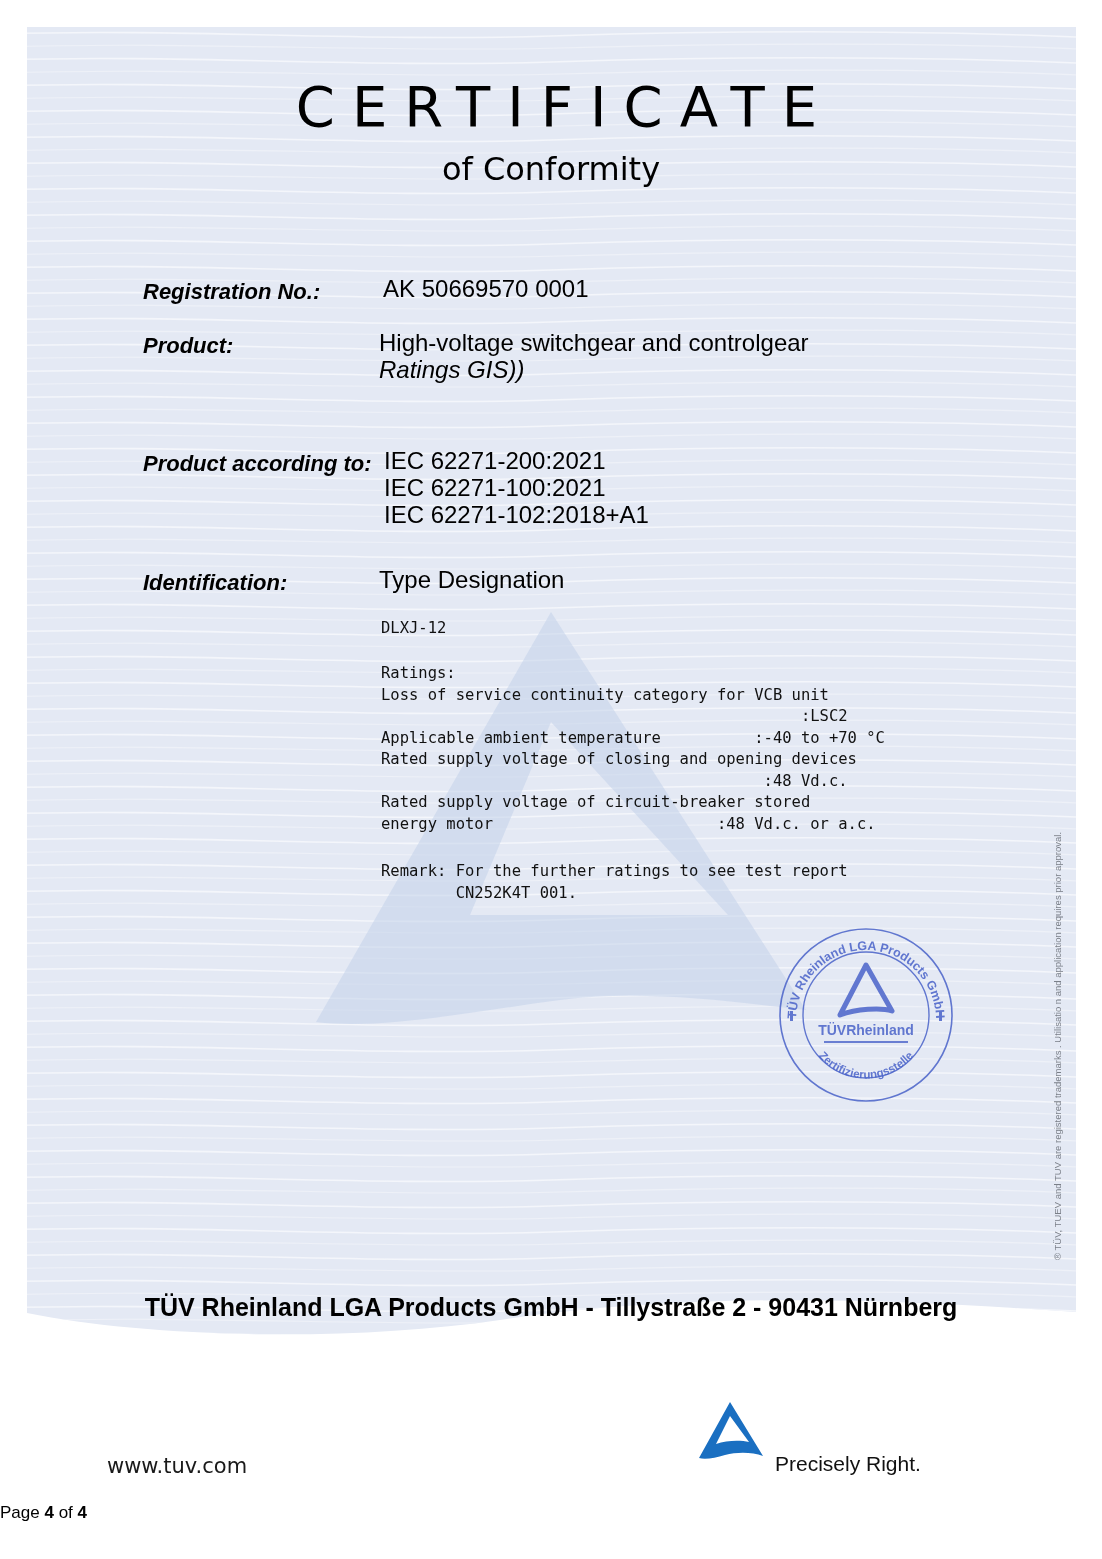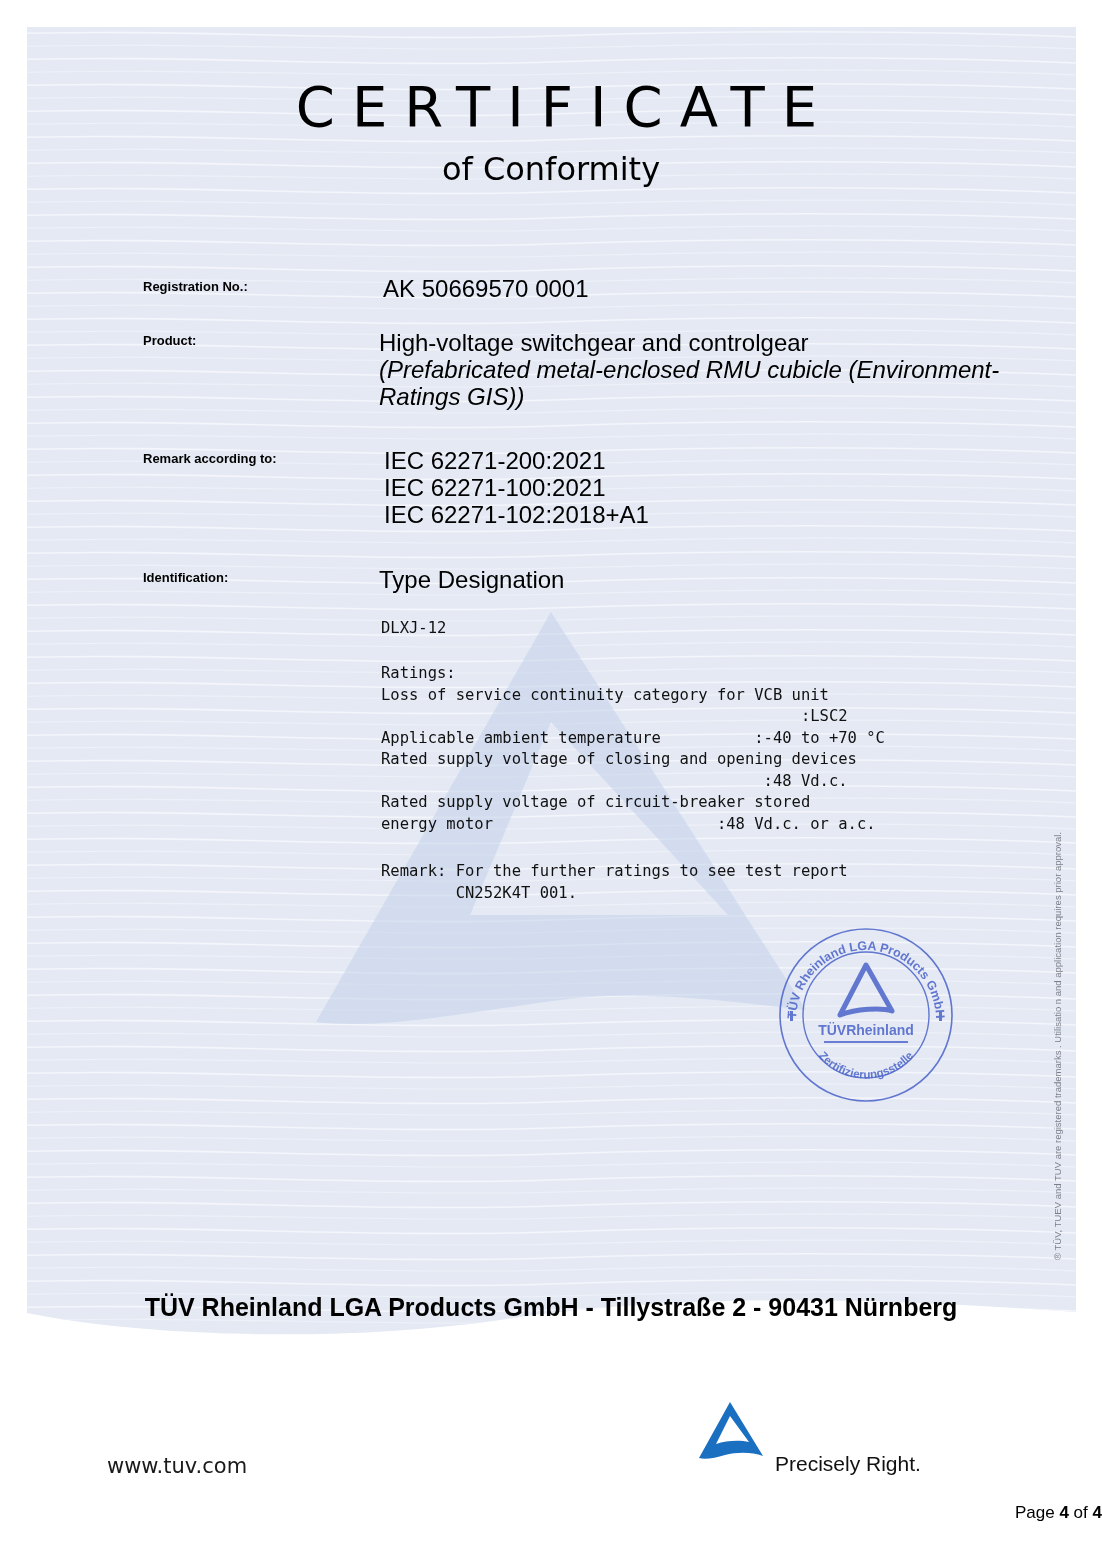--- a/index.html
+++ b/index.html
@@ -8,21 +8,21 @@
 
   .panel-bg { position: absolute; left: 0; top: 0; width: 1102px; height: 1400px; }
 
   .title { position: absolute; left: 0; width: 1102px; text-align: center;
            font-family: "DejaVu Sans", sans-serif; }
   .title-main { top: 74px; font-size: 56px; letter-spacing: 17px; font-weight: normal;
                 padding-left: 28px; box-sizing: border-box; text-align: center; }
   .title-sub { top: 150px; font-size: 32px; }
 
   .field-label { position: absolute; left: 143px; font-family: "Liberation Sans", sans-serif;
-                 font-weight: bold; font-size: 13px; }
+                 font-weight: bold; font-size: 22px; font-style: italic; }
   .field-value { position: absolute; left: 379px; font-family: "Liberation Sans", sans-serif;
                  font-size: 24px; line-height: 27px; }
   .italic { font-style: italic; }
 
   .mono { position: absolute; left: 381px; font-family: "DejaVu Sans Mono", monospace;
           font-size: 15.5px; line-height: 21.5px; white-space: pre; color: #111; }
 
   .address { position: absolute; top: 1293px; left: 0; width: 1102px; text-align: center;
              font-weight: bold; font-size: 25px; font-family: "Liberation Sans", sans-serif; }
 
@@ -34,21 +34,21 @@
              font-family: "DejaVu Sans", sans-serif; }
 
   .logo { position: absolute; left: 697px; top: 1398px; width: 330px; height: 90px; }
   .logo-brand { position: absolute; left: 78px; top: 16px; font-size: 30px; color: #111;
                 font-family: "Liberation Sans", sans-serif; white-space: nowrap; }
   .logo-brand b { font-weight: bold; }
   .logo-brand sup { font-size: 14px; vertical-align: top; position: relative; top: -2px; margin-left: 2px; }
   .logo-tagline { position: absolute; left: 78px; top: 54px; font-size: 21px; color: #111;
                   font-family: "Liberation Sans", sans-serif; }
 
-  .page-num { position: absolute; top: 1503px; left: 0; width: 1102px; text-align: right;
+  .page-num { position: absolute; top: 1503px; left: 0; width: 1102px; text-align: left;
               font-size: 17px; font-family: "Liberation Sans", sans-serif; }
   .page-num b { font-weight: bold; }
 
   .stamp { position: absolute; left: 776px; top: 925px; width: 180px; height: 180px; }
 </style>
 </head>
 <body>
 
 <svg class="panel-bg" viewBox="0 0 1102 1400" xmlns="http://www.w3.org/2000/svg">
   <defs>
@@ -73,25 +73,24 @@
 
 <div class="title title-main">CERTIFICATE</div>
 <div class="title title-sub">of Conformity</div>
 
 <div class="field-label" style="top:279px">Registration No.:</div>
 <div class="field-value" style="top:275px; left:383px">AK 50669570 0001</div>
 
 <div class="field-label" style="top:333px">Product:</div>
 <div class="field-value" style="top:329px">
   <div>High-voltage switchgear and controlgear</div>
-  <div class="italic">(Prefabricated metal-enclosed RMU cubicle (Environment-</div>
   <div class="italic">Ratings GIS))</div>
 </div>
 
-<div class="field-label" style="top:451px">Remark according to:</div>
+<div class="field-label" style="top:451px">Product according to:</div>
 <div class="field-value" style="top:447px; left:384px">
   <div>IEC 62271-200:2021</div>
   <div>IEC 62271-100:2021</div>
   <div>IEC 62271-102:2018+A1</div>
 </div>
 
 <div class="field-label" style="top:570px">Identification:</div>
 <div class="field-value" style="top:566px">Type Designation</div>
 <div class="mono" style="top:618px">DLXJ-12</div>
 <div class="mono" style="top:663px">Ratings:

